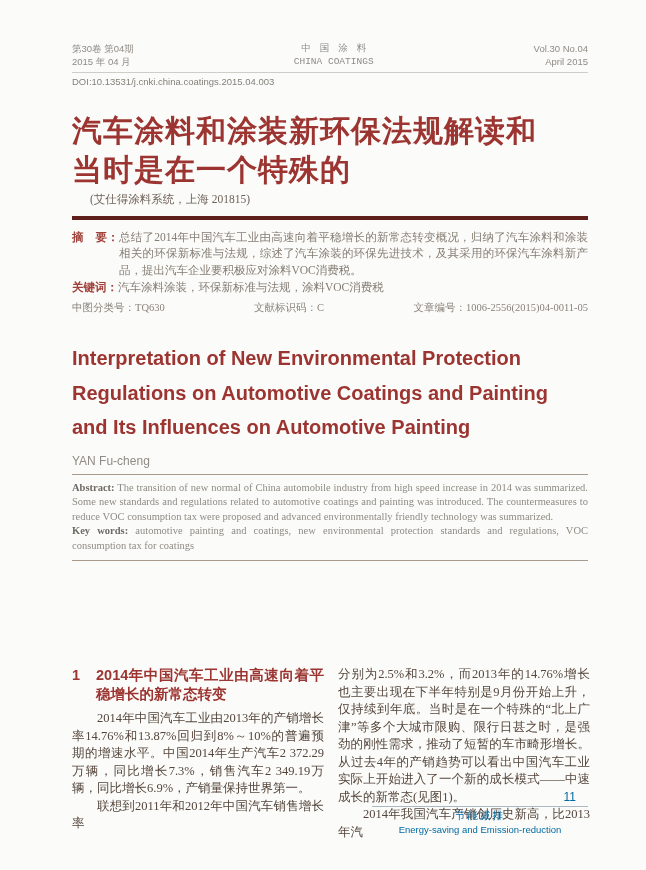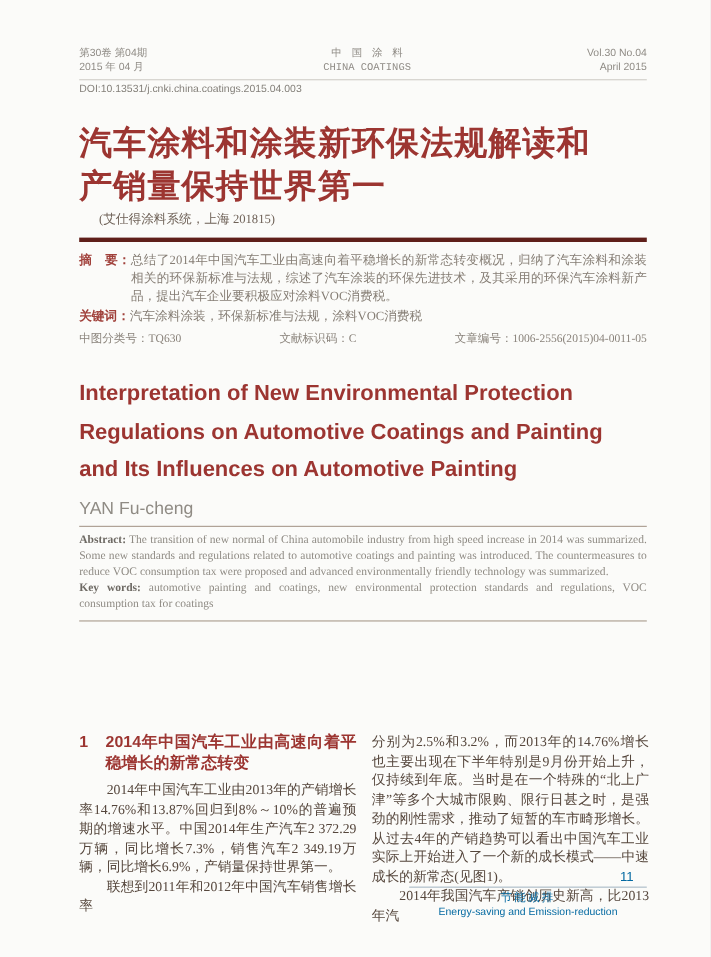--- a/index.html
+++ b/index.html
@@ -60,21 +60,21 @@
   }
 
   
   .title-en {
     margin-top:26px;
     font-family:"Liberation Sans", sans-serif;
     font-weight:bold;
     font-size:20px; line-height:34.5px;
     color:#9c3531;
   }
-  .author-en { margin-top:9px; font-size:16px; color:#8f8b84; font-family:"Liberation Sans", sans-serif; }
+  .author-en { margin-top:9px; font-size:12px; color:#8f8b84; font-family:"Liberation Sans", sans-serif; }
   .affil-en { margin-top:11px; font-size:10px; font-style:italic; color:#8f8b84; }
 
   .abstract-en {
     margin-top:6px;
     border-top:1.5px solid #a89a8c;
     border-bottom:1.5px solid #a89a8c;
     padding:6px 0 7px 0;
     font-size:10.5px; line-height:14.5px;
     color:#8f8b84; text-align:justify;
   }
@@ -128,21 +128,21 @@
       </div>
       <div class="jh-right">
         <div>Vol.30  No.04</div>
         <div>April  2015</div>
       </div>
     </div>
     <div class="doi-line">DOI:10.13531/j.cnki.china.coatings.2015.04.003</div>
 
     <div class="title-cn">
       <div>汽车涂料和涂装新环保法规解读和</div>
-      <div>产销量保持世界第一</div>
+      <div>当时是在一个特殊的</div>
     </div>
 
     <div class="affil-cn">(艾仕得涂料系统，上海  201815)</div>
 
     <div class="rule-thick"></div>
 
     <div class="abstract-cn hang">
       <span class="label-red">摘　要：</span><span>总结了2014年中国汽车工业由高速向着平稳增长的新常态转变概况，归纳了汽车涂料和涂装相关的环保新标准与法规，综述了汽车涂装的环保先进技术，及其采用的环保汽车涂料新产品，提出汽车企业要积极应对涂料VOC消费税。</span>
     </div>
     <div class="kw-cn">

